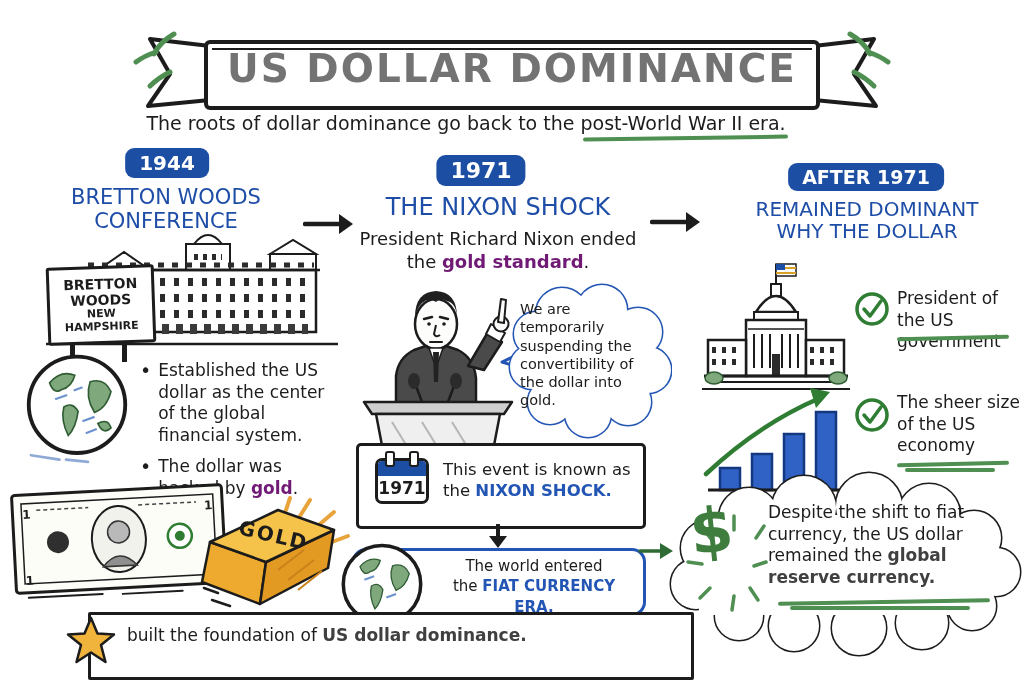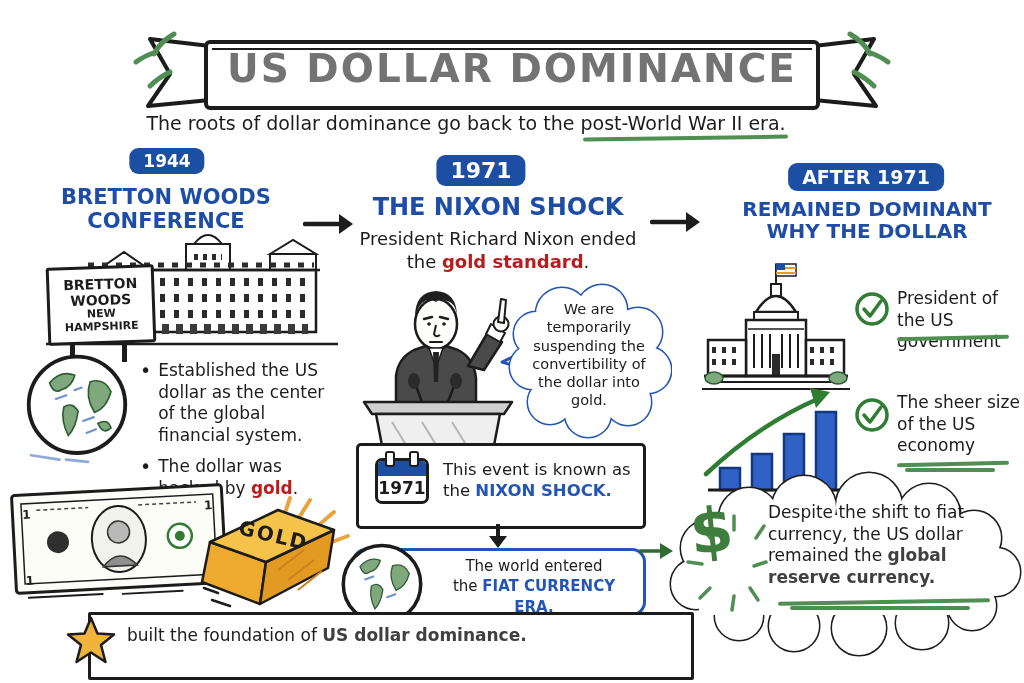--- a/index.html
+++ b/index.html
@@ -5,42 +5,42 @@
   html,body{margin:0;padding:0;background:#ffffff;}
   .canvas{position:relative;width:1024px;height:683px;background:#fff;overflow:hidden;
           font-family:"DejaVu Sans","Liberation Sans",sans-serif;color:#1c1c1c;}
   .abs{position:absolute;}
   .ctr{text-align:center;}
   .kicker{font-size:26px;font-weight:bold;letter-spacing:5px;}
   .main-title{font-size:39px;font-weight:bold;letter-spacing:2px;color:#737373;}
   .subtitle{font-size:19px;font-weight:500;}
   .badge{display:inline-block;background:#1c4fa3;color:#fff;font-weight:bold;
          padding:3px 14px;border-radius:9px;}
-  .h-blue{color:#1d4da6;font-weight:bold;line-height:1.12;}
+  .h-blue{color:#1d4da6;font-weight:normal;line-height:1.12;}
   .txt{font-size:17px;line-height:1.27;}
-  .gold-t{color:#b91c1c;font-weight:bold;}
+  .gold-t{color:#701a75;font-weight:bold;}
   .blue-t{color:#2355b4;font-weight:bold;}
   .green-t{color:#404040;font-weight:bold;}
   .uline{position:absolute;height:4px;border-radius:4px;background:#4f8f52;}
   .uline.blue{background:#2355b4;}
   .rel{position:relative;display:inline-block;}
   .sign{background:#fff;border:3px solid #1c1c1c;border-radius:3px;transform:rotate(-2deg);
         display:flex;flex-direction:column;justify-content:center;}
   .sign div{font-weight:bold;line-height:1.15;text-align:center;}
   .bullet-row{display:flex;gap:7px;margin-bottom:10px;}
   .bullet-dot{font-size:19px;line-height:1.1;}
   .box-black{background:#fff;border:3px solid #1c1c1c;border-radius:5px;}
   .box-blue{background:#fff;border:3px solid #2355b4;border-radius:14px;}
   .cal{width:54px;}
   .cal-body{border:3px solid #1c1c1c;border-radius:7px;overflow:hidden;background:#fff;}
   .cal-top{height:15px;background:#1c4fa3;}
   .cal-year{font-weight:bold;font-size:17px;text-align:center;padding:2px 0 3px;}
   .ring{position:absolute;width:6px;height:12px;border:2.5px solid #1c1c1c;border-radius:3px;
         background:#fff;top:-7px;}
-  .quote{font-size:14.5px;line-height:1.26;font-weight:500;text-align:center;}
+  .quote{font-size:14.5px;line-height:1.26;font-weight:500;text-align:left;}
   .foot-star{z-index:3;}
 </style>
 </head>
 <body>
 
 <div class="canvas">
 
   <div class="abs ctr kicker" style="top:6px;left:0;width:1024px;margin-top:32px;">ORIGINS OF</div>
 
   <svg class="abs" style="left:140px;top:34px;" width="744" height="80" viewBox="0 0 744 80">
@@ -61,21 +61,21 @@
   <svg class="abs" style="left:842px;top:28px;" width="56" height="66" viewBox="0 0 56 66">
     <path d="M8,6 Q22,14 28,26" fill="none" stroke="#4f8f52" stroke-width="5" stroke-linecap="round"></path>
     <path d="M26,24 Q38,28 46,34" fill="none" stroke="#4f8f52" stroke-width="5" stroke-linecap="round"></path>
     <path d="M12,44 Q24,50 32,58" fill="none" stroke="#4f8f52" stroke-width="5" stroke-linecap="round"></path>
   </svg>
 
   <div class="abs ctr subtitle" style="top:112px;left:0;width:932px;">
     <span>The roots of dollar dominance go back to the </span><span class="rel"><span>post-World War II era.</span><i class="uline" style="left:2px;right:-2px;bottom:-6px;transform:rotate(-0.8deg);"></i></span>
   </div>
 
-  <div class="abs badge" style="left:167px;top:148px;transform:translateX(-50%);font-size:17px;">1944</div>
+  <div class="abs badge" style="left:167px;top:148px;transform:translateX(-50%);font-size:20px;">1944</div>
   <div class="abs ctr h-blue" style="left:40px;top:186px;width:252px;font-size:21px;">
     <div>BRETTON WOODS</div>
     <div>CONFERENCE</div>
   </div>
 
   <svg class="abs" style="left:46px;top:226px;" width="292" height="124" viewBox="0 0 292 124">
     <line x1="0" y1="118" x2="292" y2="118" stroke="#1c1c1c" stroke-width="2.5"></line>
     <polygon points="52,44 78,26 104,44" fill="#fff" stroke="#1c1c1c" stroke-width="2"></polygon>
     <polygon points="224,28 247,14 270,28" fill="#fff" stroke="#1c1c1c" stroke-width="2"></polygon>
     <rect x="224" y="28" width="46" height="16" fill="#fff" stroke="#1c1c1c" stroke-width="2"></rect>

